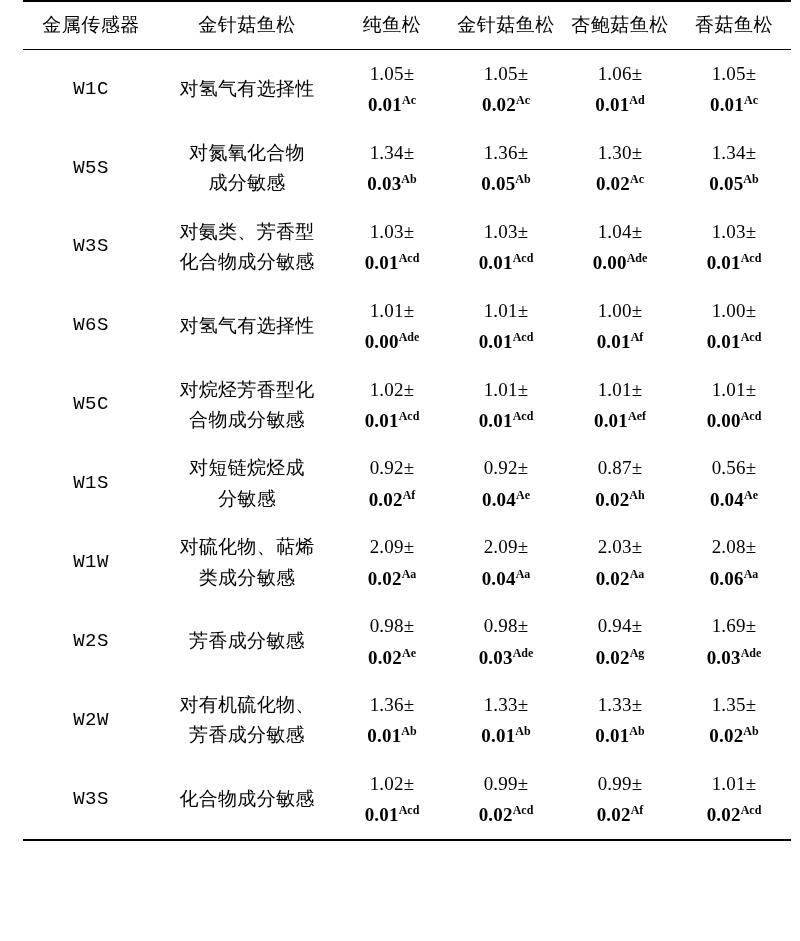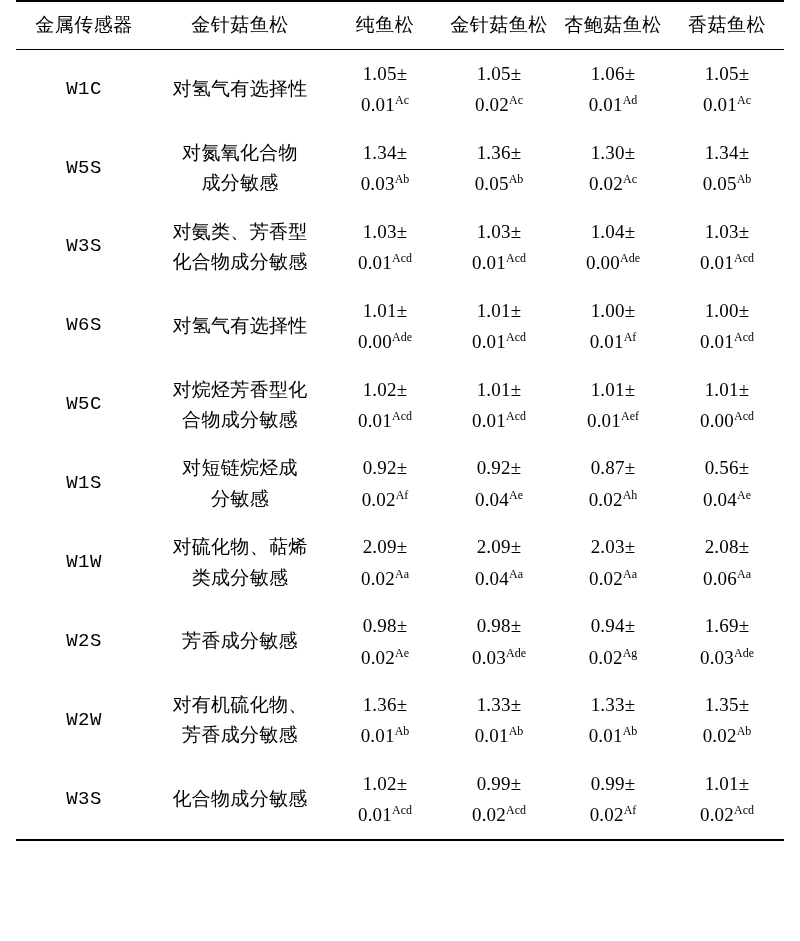--- a/index.html
+++ b/index.html
@@ -12,21 +12,21 @@
     height: 941px;
     font-family: "Liberation Serif", serif;
     color: #000000;
     overflow: hidden;
   }
   .sheet {
     width: 800px;
     height: 941px;
     position: relative;
     box-sizing: border-box;
-    padding: 0 16px;
+    padding: 0 23px;
   }
   table.data-table {
     width: 768px;
     border-collapse: collapse;
     table-layout: fixed;
   }
   table.data-table col.c-sensor   { width: 136px; }
   table.data-table col.c-desc     { width: 176px; }
   table.data-table col.c-val      { width: 114px; }
   .rule-top {
@@ -68,20 +68,21 @@
   .val-line1 {
     display: block;
     font-size: 19px;
     letter-spacing: 0.2px;
   }
   .val-line2 {
     display: block;
     font-size: 19px;
     letter-spacing: 0.2px;
     margin-top: 2px;
+    font-weight: bold;
   }
   .sup {
     font-size: 12px;
     vertical-align: super;
     line-height: 0;
     letter-spacing: 0;
   }
 </style>
 </head>
 <body>

